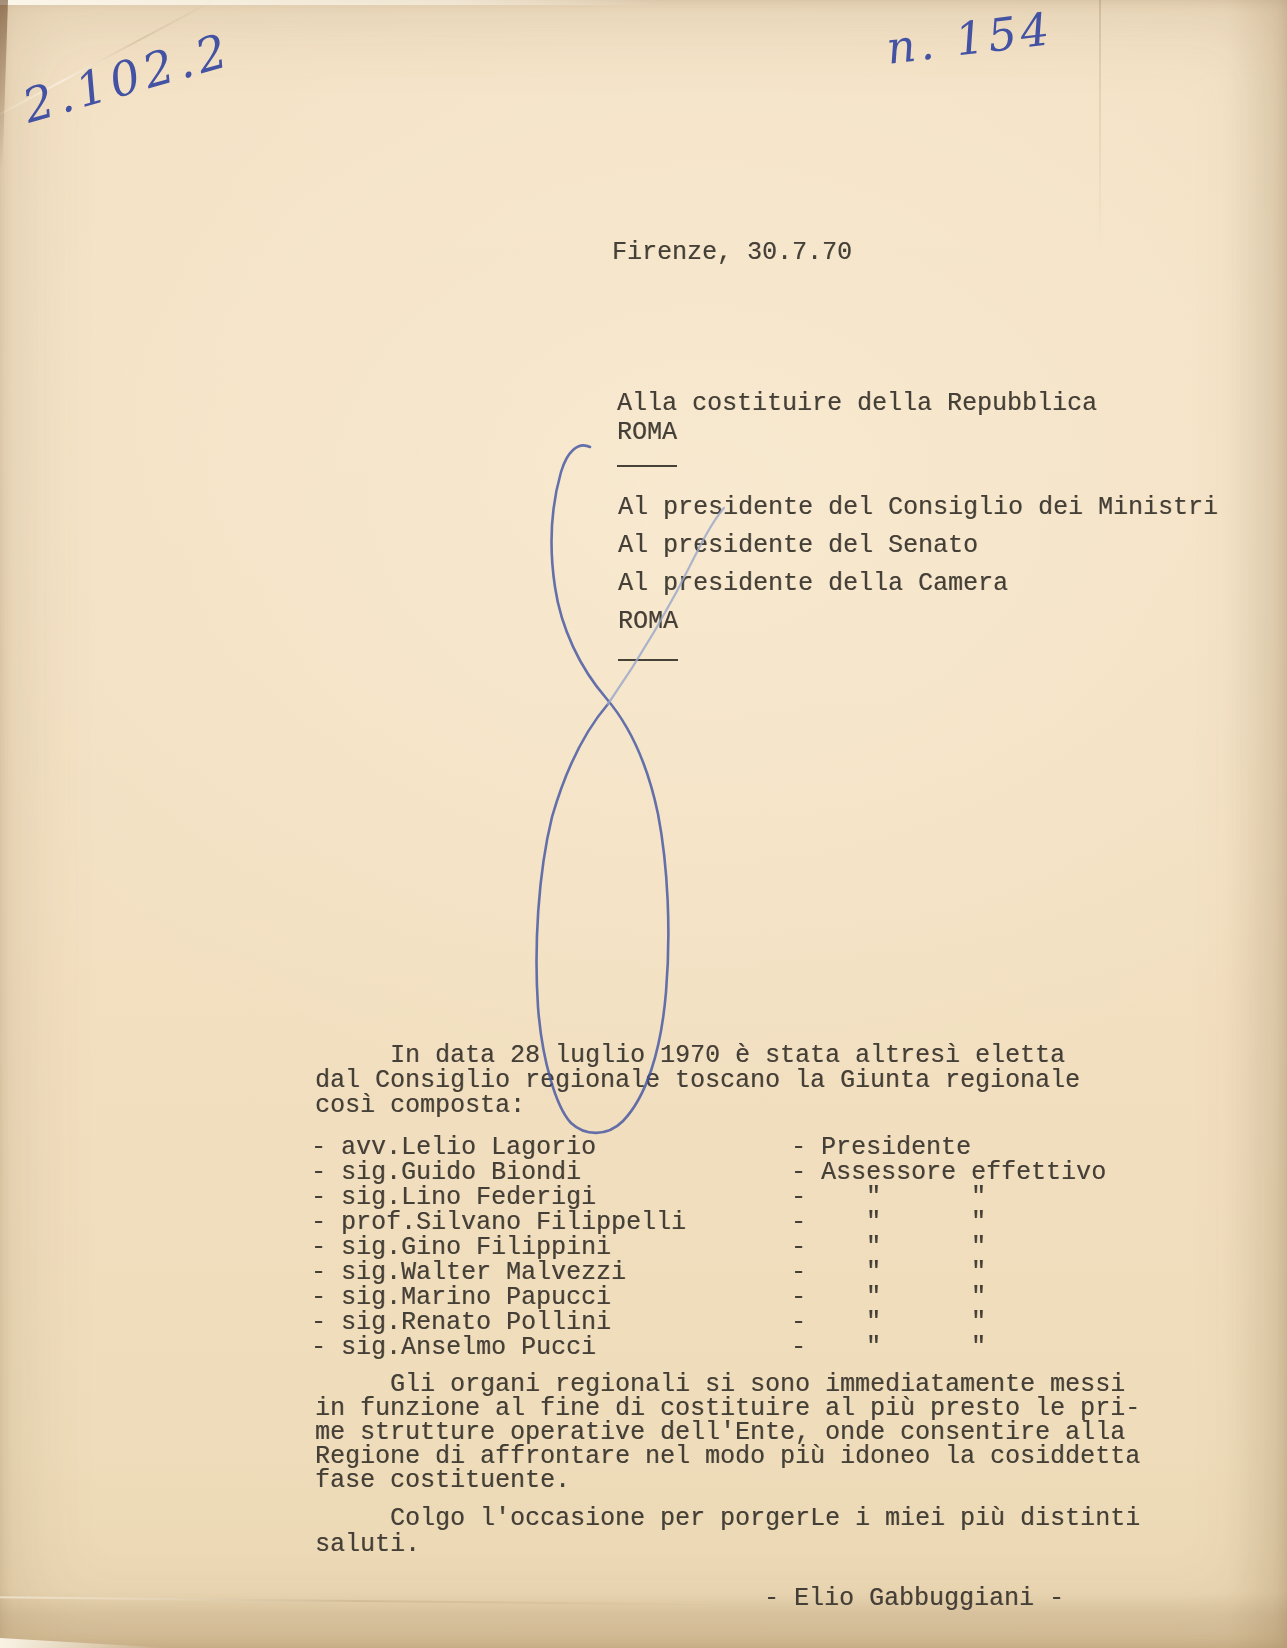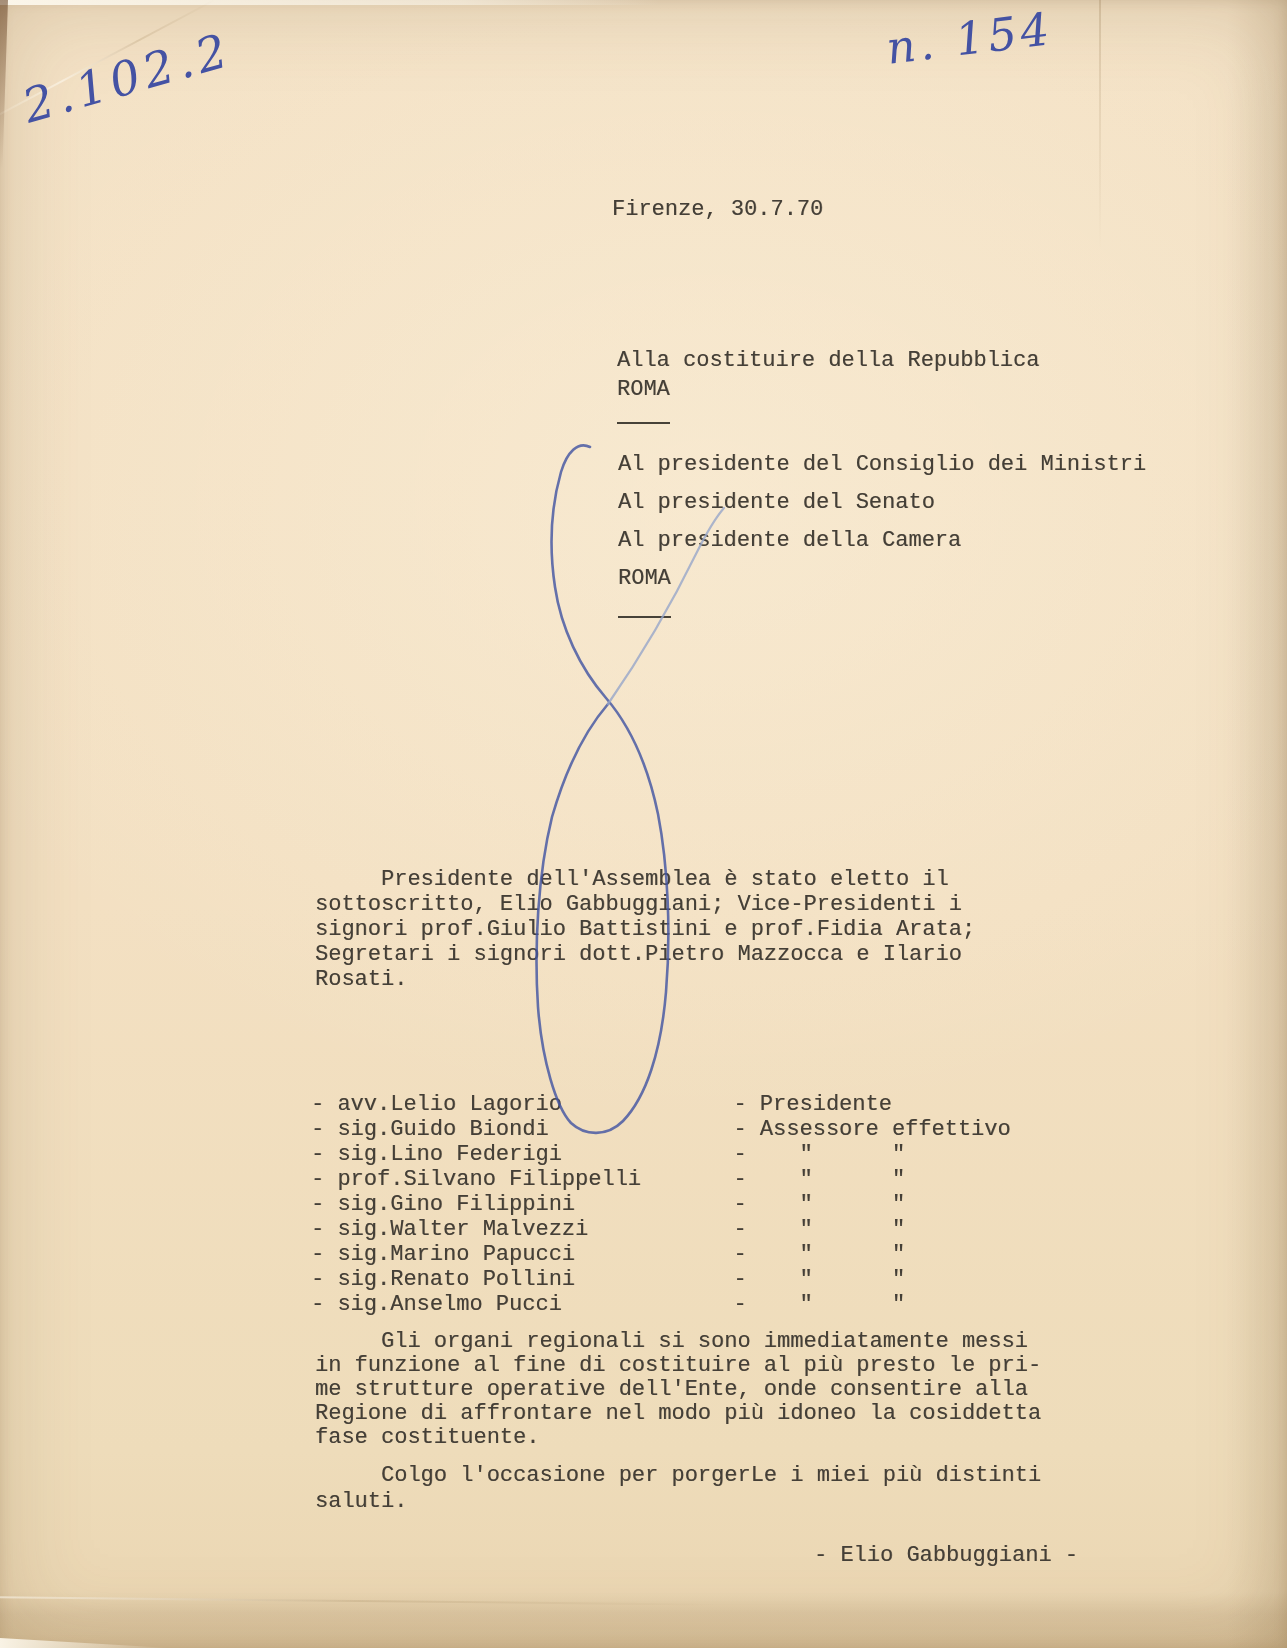--- a/index.html
+++ b/index.html
@@ -12,25 +12,26 @@
       radial-gradient(ellipse 1200px 900px at 55% 30%, rgba(255,248,230,0.35), rgba(0,0,0,0) 70%),
       linear-gradient(180deg, #f4e2c6 0%, #f3e0c2 55%, #eedcba 88%, #ead5b1 100%);
     overflow: hidden;
     box-shadow: inset 0 0 90px rgba(110,80,40,0.22), inset 0 0 14px rgba(110,80,40,0.18);
     font-family: "Liberation Mono", "DejaVu Sans Mono", monospace;
     color: #443f37;
   }
   .typed {
     position: absolute;
     white-space: pre;
-    font-size: 22px;
+    font-size: 25px;
     line-height: 25px;
     letter-spacing: 0px;
     color: #443f37;
     text-shadow: 0.4px 0.3px 0.3px rgba(60,52,40,0.45);
+    margin-top: 43px;
   }
   .underlined-city {
     display: inline-block;
     border-bottom: 2.5px solid #474238;
     padding-bottom: 18px;
   }
   .hw {
     position: absolute;
     font-family: "DejaVu Serif", serif;
     font-style: italic;
@@ -115,47 +116,45 @@
 
   <div class="typed" style="left:617px; top:346px; line-height:29px;"><span>Alla costituire della Repubblica</span>
 <span class="underlined-city">ROMA</span></div>
 
   <div class="typed" style="left:618px; top:446px; line-height:38px;"><span>Al presidente del Consiglio dei Ministri
 Al presidente del Senato
 Al presidente della Camera</span>
 <span class="underlined-city">ROMA</span></div>
 
 
-  <div class="typed" style="left:315px; top:867px;">     Presidente dell'Assemblea è stato eletto il
-sottoscritto, Elio Gabbuggiani; Vice-Presidenti i
-signori prof.Giulio Battistini e prof.Fidia Arata;
-Segretari i signori dott.Pietro Mazzocca e Ilario
-Rosati.</div>
 
+  <div class="typed" style="left:315px; top:1000px;">     In data 28 luglio 1970 è stata altresì eletta
+dal Consiglio regionale toscano la Giunta regionale
+così composta:</div>
 
   <div class="typed" style="left:311px; top:1092px;">- avv.Lelio Lagorio             - Presidente
 - sig.Guido Biondi              - Assessore effettivo
 - sig.Lino Federigi             -    "      "
 - prof.Silvano Filippelli       -    "      "
 - sig.Gino Filippini            -    "      "
 - sig.Walter Malvezzi           -    "      "
 - sig.Marino Papucci            -    "      "
 - sig.Renato Pollini            -    "      "
 - sig.Anselmo Pucci             -    "      "</div>
 
   <div class="typed" style="left:315px; top:1463px; line-height:26px;">     Colgo l'occasione per porgerLe i miei più distinti
 saluti.</div>
 
   <div class="typed" style="left:315px; top:1330px; line-height:24px;">     Gli organi regionali si sono immediatamente messi
 in funzione al fine di costituire al più presto le pri-
 me strutture operative dell'Ente, onde consentire alla
 Regione di affrontare nel modo più idoneo la cosiddetta
 fase costituente.</div>
 
-  <div class="typed" style="left:814px; top:1543px;">- Elio Gabbuggiani -</div>
+  <div class="typed" style="left:764px; top:1543px;">- Elio Gabbuggiani -</div>
 
   <svg id="pen-mark-svg" width="1287" height="1648" viewBox="0 0 1287 1648">
     <path d="M 590 447
              C 578 441, 567 452, 561 472
              C 551 507, 549 547, 555 587
              C 561 628, 580 668, 606 698
              C 630 726, 648 766, 658 814
              C 668 866, 671 932, 666 992
              C 661 1052, 646 1097, 623 1121
              C 607 1137, 585 1136, 571 1123

